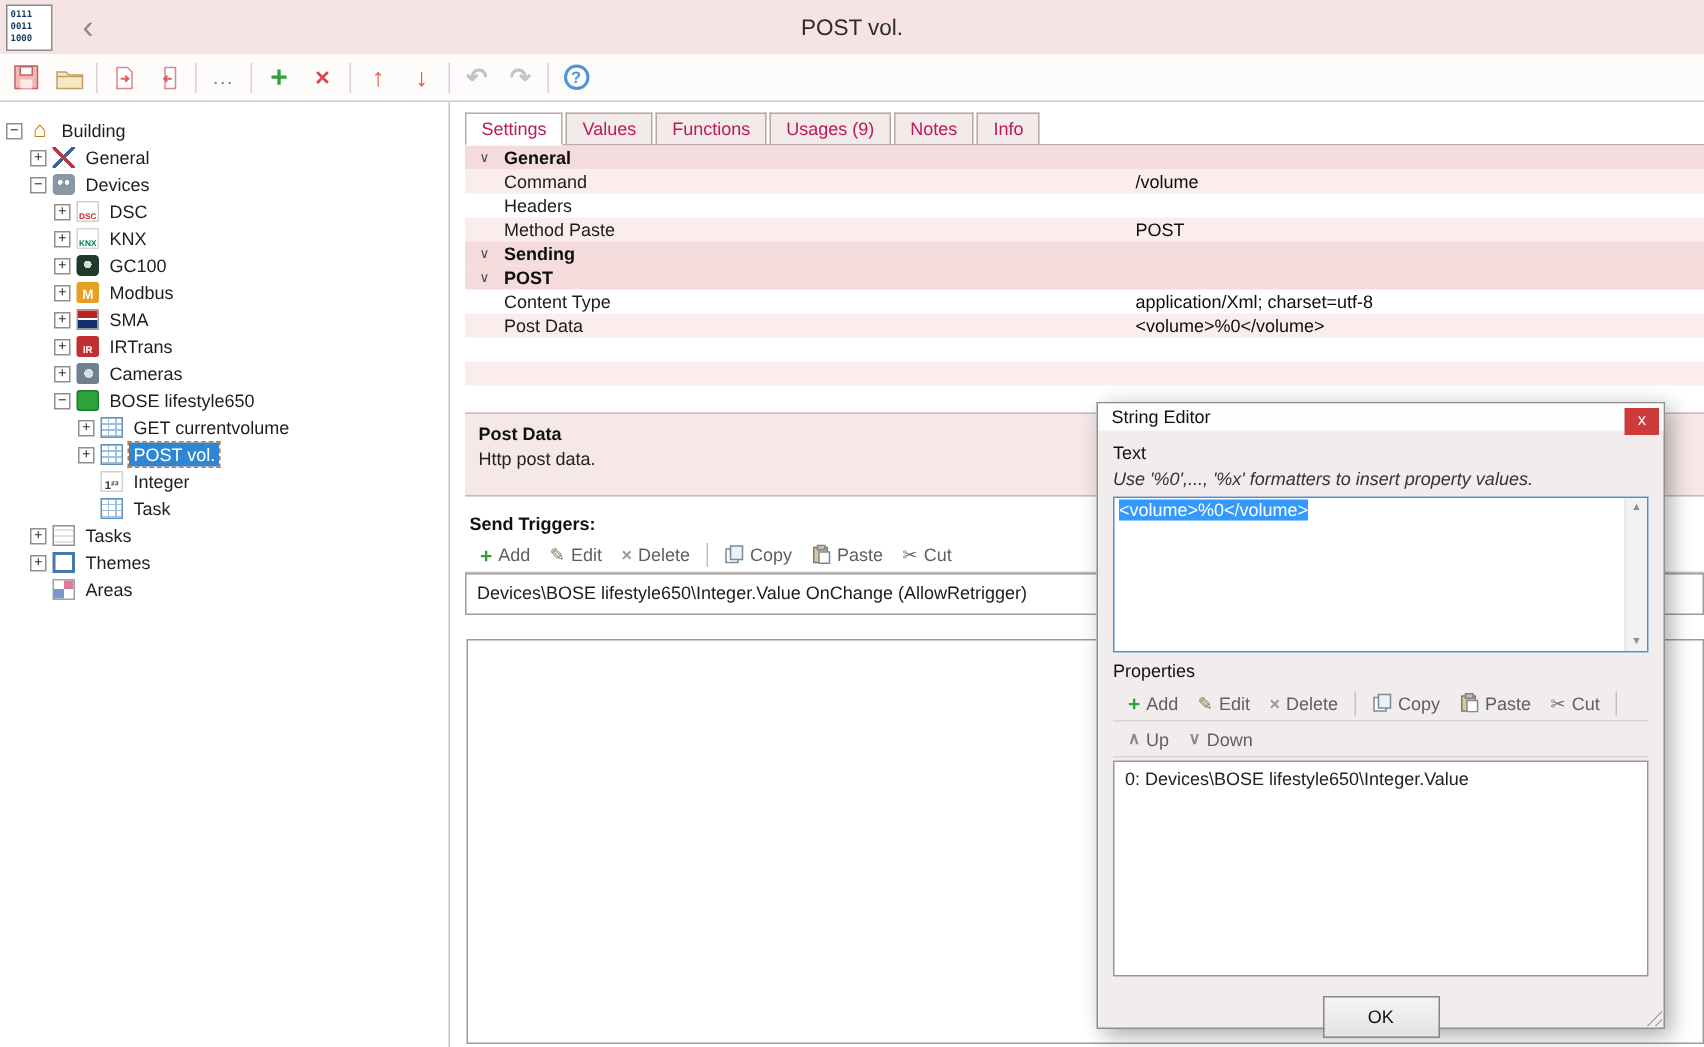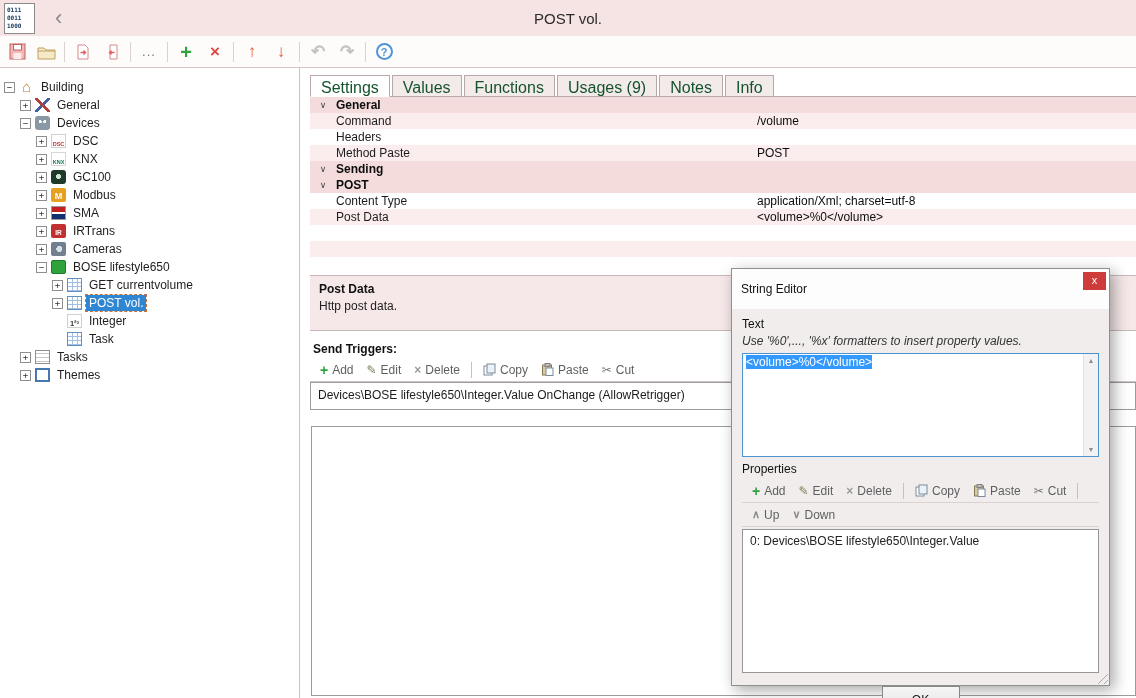--- a/index.html
+++ b/index.html
@@ -49,21 +49,21 @@
   .ic-table{background:repeating-linear-gradient(180deg,transparent 0 3px,#9FC0E0 3px 4px),repeating-linear-gradient(90deg,transparent 0 4px,#9FC0E0 4px 5px),#fff;border:1px solid #6090C0}
   .ic-integer{background:#fff;border:1px solid #d0d0d0}
   .ic-integer::before{content:"1²³";font-size:7.5px;font-weight:bold;color:#3a3a3a;line-height:13px}
   .ic-tasks{background:repeating-linear-gradient(180deg,#C8C8C8 0 1px,transparent 1px 4px) 0 2px/100% 100%,#fff;border:1px solid #909090}
   .ic-themes{background:#fff;border:2px solid #4878B0}
   .ic-areas{background:conic-gradient(#E07898 0 25%,#fff 0 50%,#7898D0 0 75%,#fff 0);border:1px solid #a0a0a0}
 
   
   .content{position:absolute;left:310px;top:68px;width:826px;height:630px;display:flex;flex-direction:column}
   .tabstrip{display:flex;margin-top:7px;height:22px;border-bottom:1px solid #B8A8A8;padding-left:0}
-  .tab{padding:3px 10px 0;border:1px solid #B8A8A8;border-bottom:none;background:#F3EAEA;margin-right:2px;cursor:pointer;color:#14532d;font-size:16px}
+  .tab{padding:3px 10px 0;border:1px solid #B8A8A8;border-bottom:none;background:#F3EAEA;margin-right:2px;cursor:pointer;color:#be185d;font-size:12px}
   .tab.active{background:#fff;position:relative;top:0;margin-bottom:-1px;border-bottom:1px solid #fff;font-weight:normal}
 
   .grid{display:flex;flex-direction:column}
   .grow{display:flex;height:16px;align-items:center;font-size:12px}
   .grow .pname{width:447px;padding-left:26px;color:#1c1c1c;overflow:hidden;white-space:nowrap}
   .grow .pval{font-weight:normal;color:#0d0d0d;white-space:nowrap}
   .group{background:#F4DCDC}
   .group .gchev{width:26px;text-align:center;color:#444;font-size:9px}
   .group .gchev::before{content:"∨"}
   .group .gname{font-weight:bold;color:#0d0d0d}
@@ -81,21 +81,21 @@
   .gi-x{color:#9a9a9a;font-size:12px;font-weight:bold}
   .gi-cut{color:#707070;font-size:12px}
   .gi-chev{color:#8a8a8a;font-size:11px;font-weight:bold}
   .sep{width:1px;height:16px;background:#C9BFBF;margin:0 4px}
 
   .trig-list{border:1px solid #9c9c9c;background:#fff;height:28px;padding:5px 7px;color:#1c1c1c;white-space:nowrap;overflow:hidden}
   .bigbox{border:1px solid #9c9c9c;background:#fff;flex:1;margin:16px 0 2px 1px}
 
   
   .dialog{position:absolute;left:731px;top:268px;width:379px;height:418px;background:#F1EDED;border:1px solid #8f8f8f;box-shadow:4px 4px 14px rgba(0,0,0,.35);z-index:20;display:flex;flex-direction:column}
-  .dtitle{height:40px;background:#FDFDFD;display:flex;align-items:center;padding-left:9px;position:relative;flex:none;color:#111}
+  .dtitle{height:18px;background:#FDFDFD;display:flex;align-items:center;padding-left:9px;position:relative;flex:none;color:#111}
   .dclose{position:absolute;right:3px;top:3px;width:23px;height:18px;background:#CE3B3B;color:#fff;font-size:11px;text-align:center;line-height:17px;cursor:pointer}
   .dbody{padding:4px 10px 0;flex:1;display:flex;flex-direction:column;position:relative}
   .dlabel{margin:4px 0 3px;color:#111}
   .dhint{font-style:italic;color:#333;margin-bottom:5px}
   .dtext{border:1px solid #4C94D0;background:#fff;height:104px;position:relative;padding:1px 3px;font-size:12px;flex:none}
   .seltext{background:#3399FF;color:#fff}
   .vsb{position:absolute;right:0;top:0;bottom:0;width:15px;background:#F2F2F2;border-left:1px solid #E2E2E2;display:flex;flex-direction:column;justify-content:space-between;align-items:center;font-size:7px;color:#8f8f8f;padding:3px 0;cursor:pointer}
   .dtb{border-bottom:1px solid #DCD2D2}
   .dlist{border:1px solid #969696;background:#fff;height:144px;padding:4px 7px;margin-top:2px;color:#222;flex:none;white-space:nowrap;overflow:hidden}
   .dfooter{display:flex;justify-content:center;padding:13px 2px 0}
@@ -238,20 +238,25 @@
   <div class="trow" style="padding-left:20px">
       <span class="exp">+</span>
       <span class="ic ic-tasks"></span>
       <span class="tlabel">Tasks</span>
     </div>
   <div class="trow" style="padding-left:20px">
       <span class="exp">+</span>
       <span class="ic ic-themes"></span>
       <span class="tlabel">Themes</span>
     </div>
+  <div class="trow" style="padding-left:20px">
+      <span class="exp leaf"></span>
+      <span class="ic ic-areas"></span>
+      <span class="tlabel">Areas</span>
+    </div>
 </div>
 
 <div class="content">
   <div class="tabstrip">
     <span class="tab active">Settings</span>
     <span class="tab">Values</span>
     <span class="tab">Functions</span>
     <span class="tab">Usages (9)</span>
     <span class="tab">Notes</span>
     <span class="tab">Info</span>

